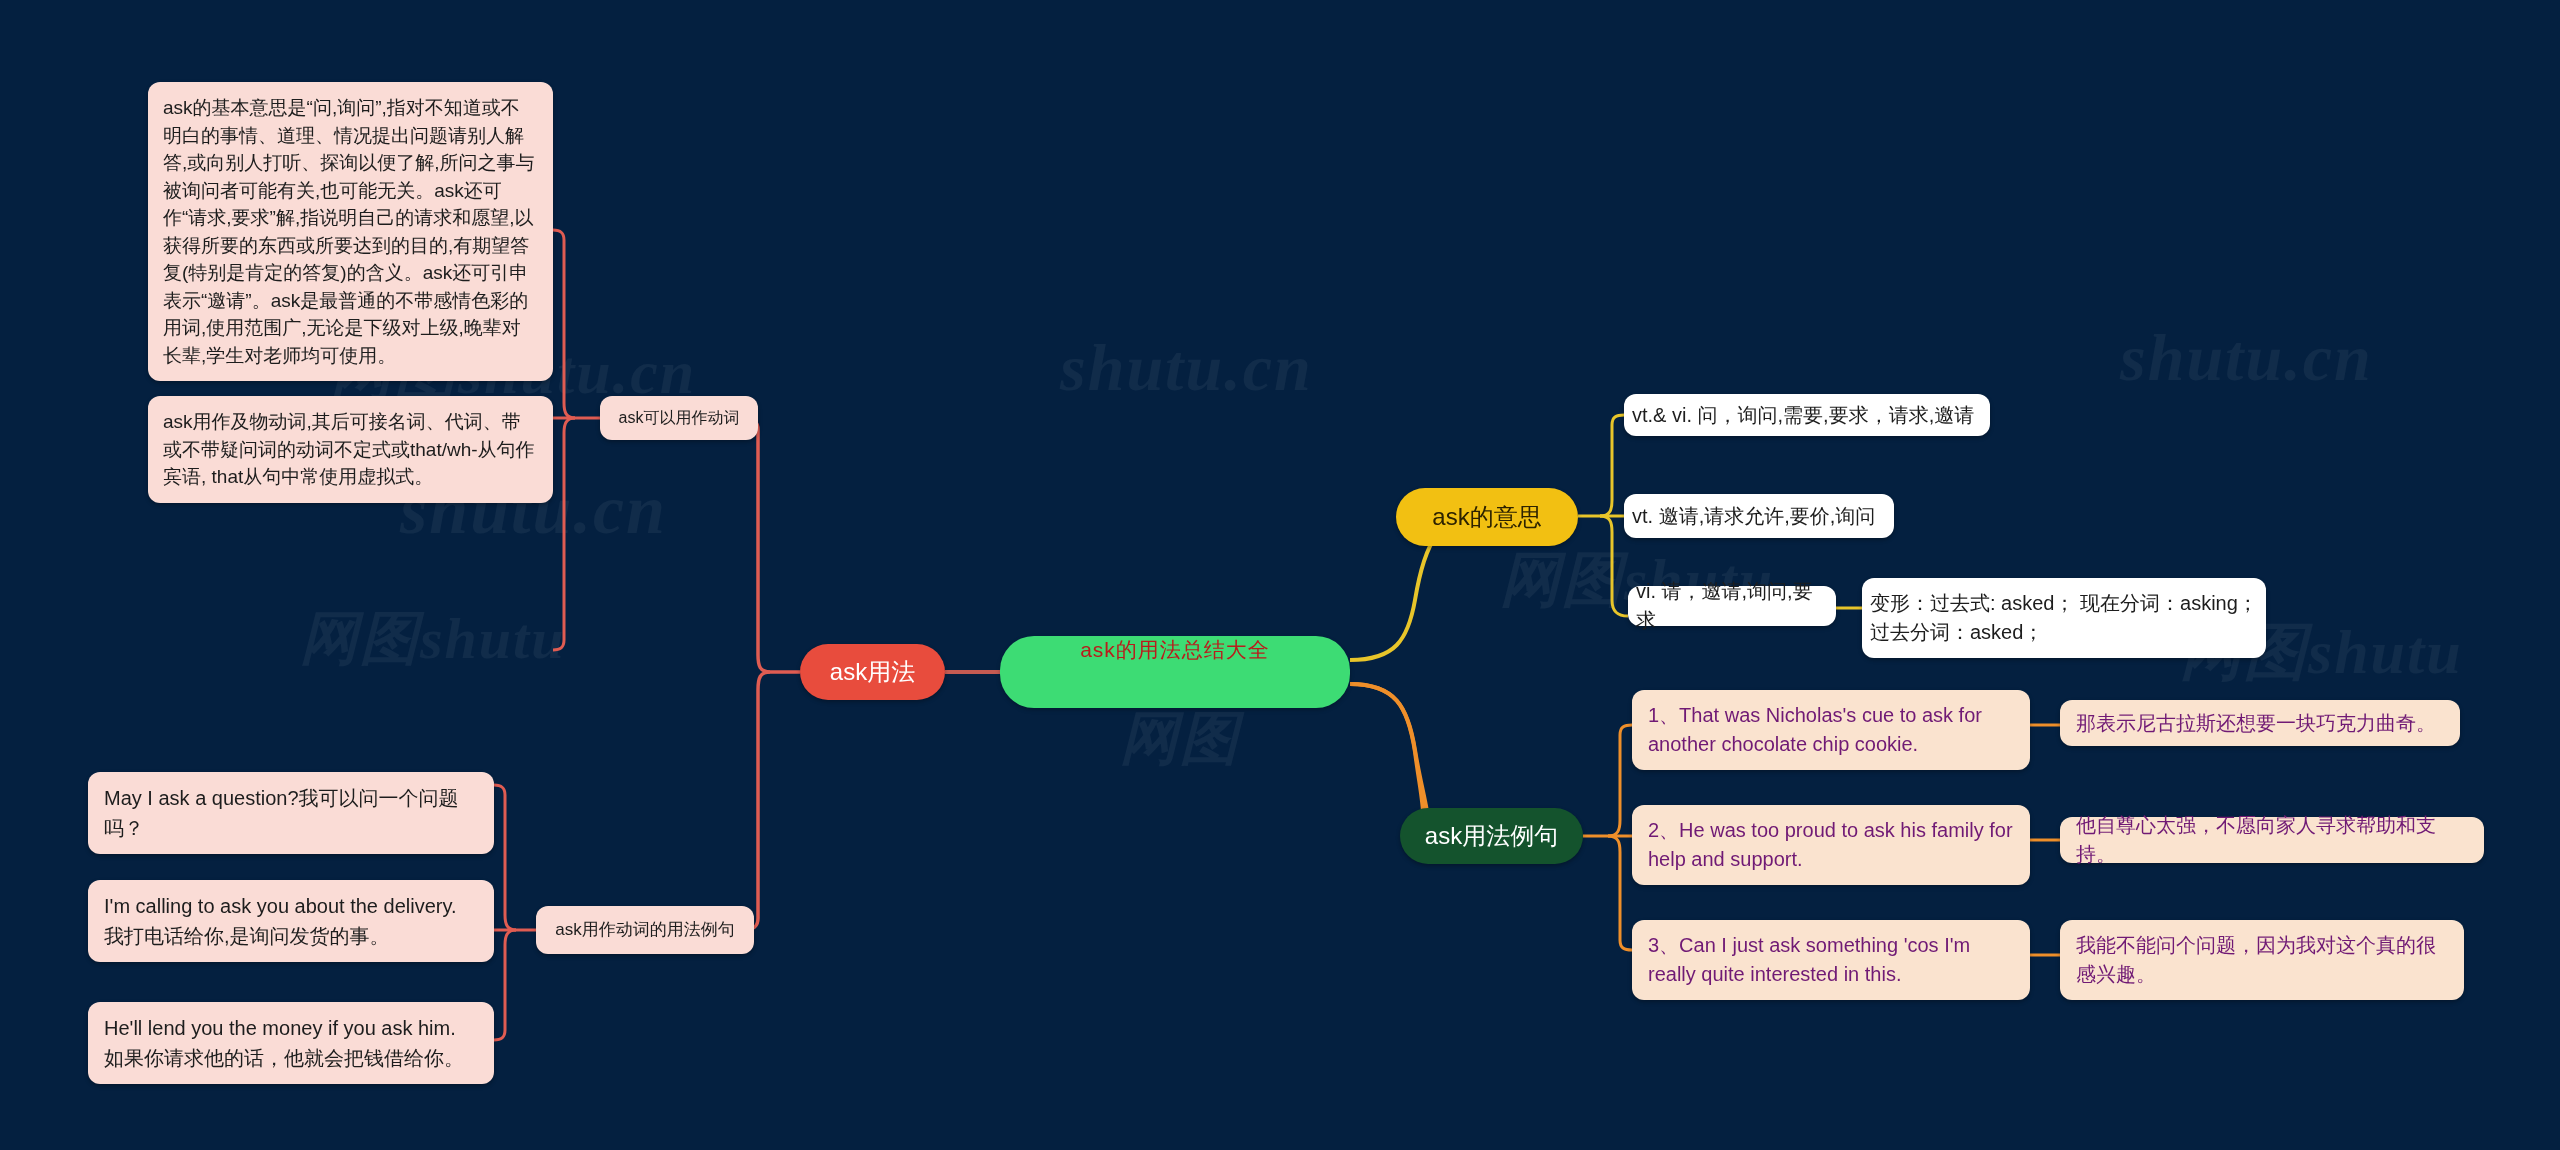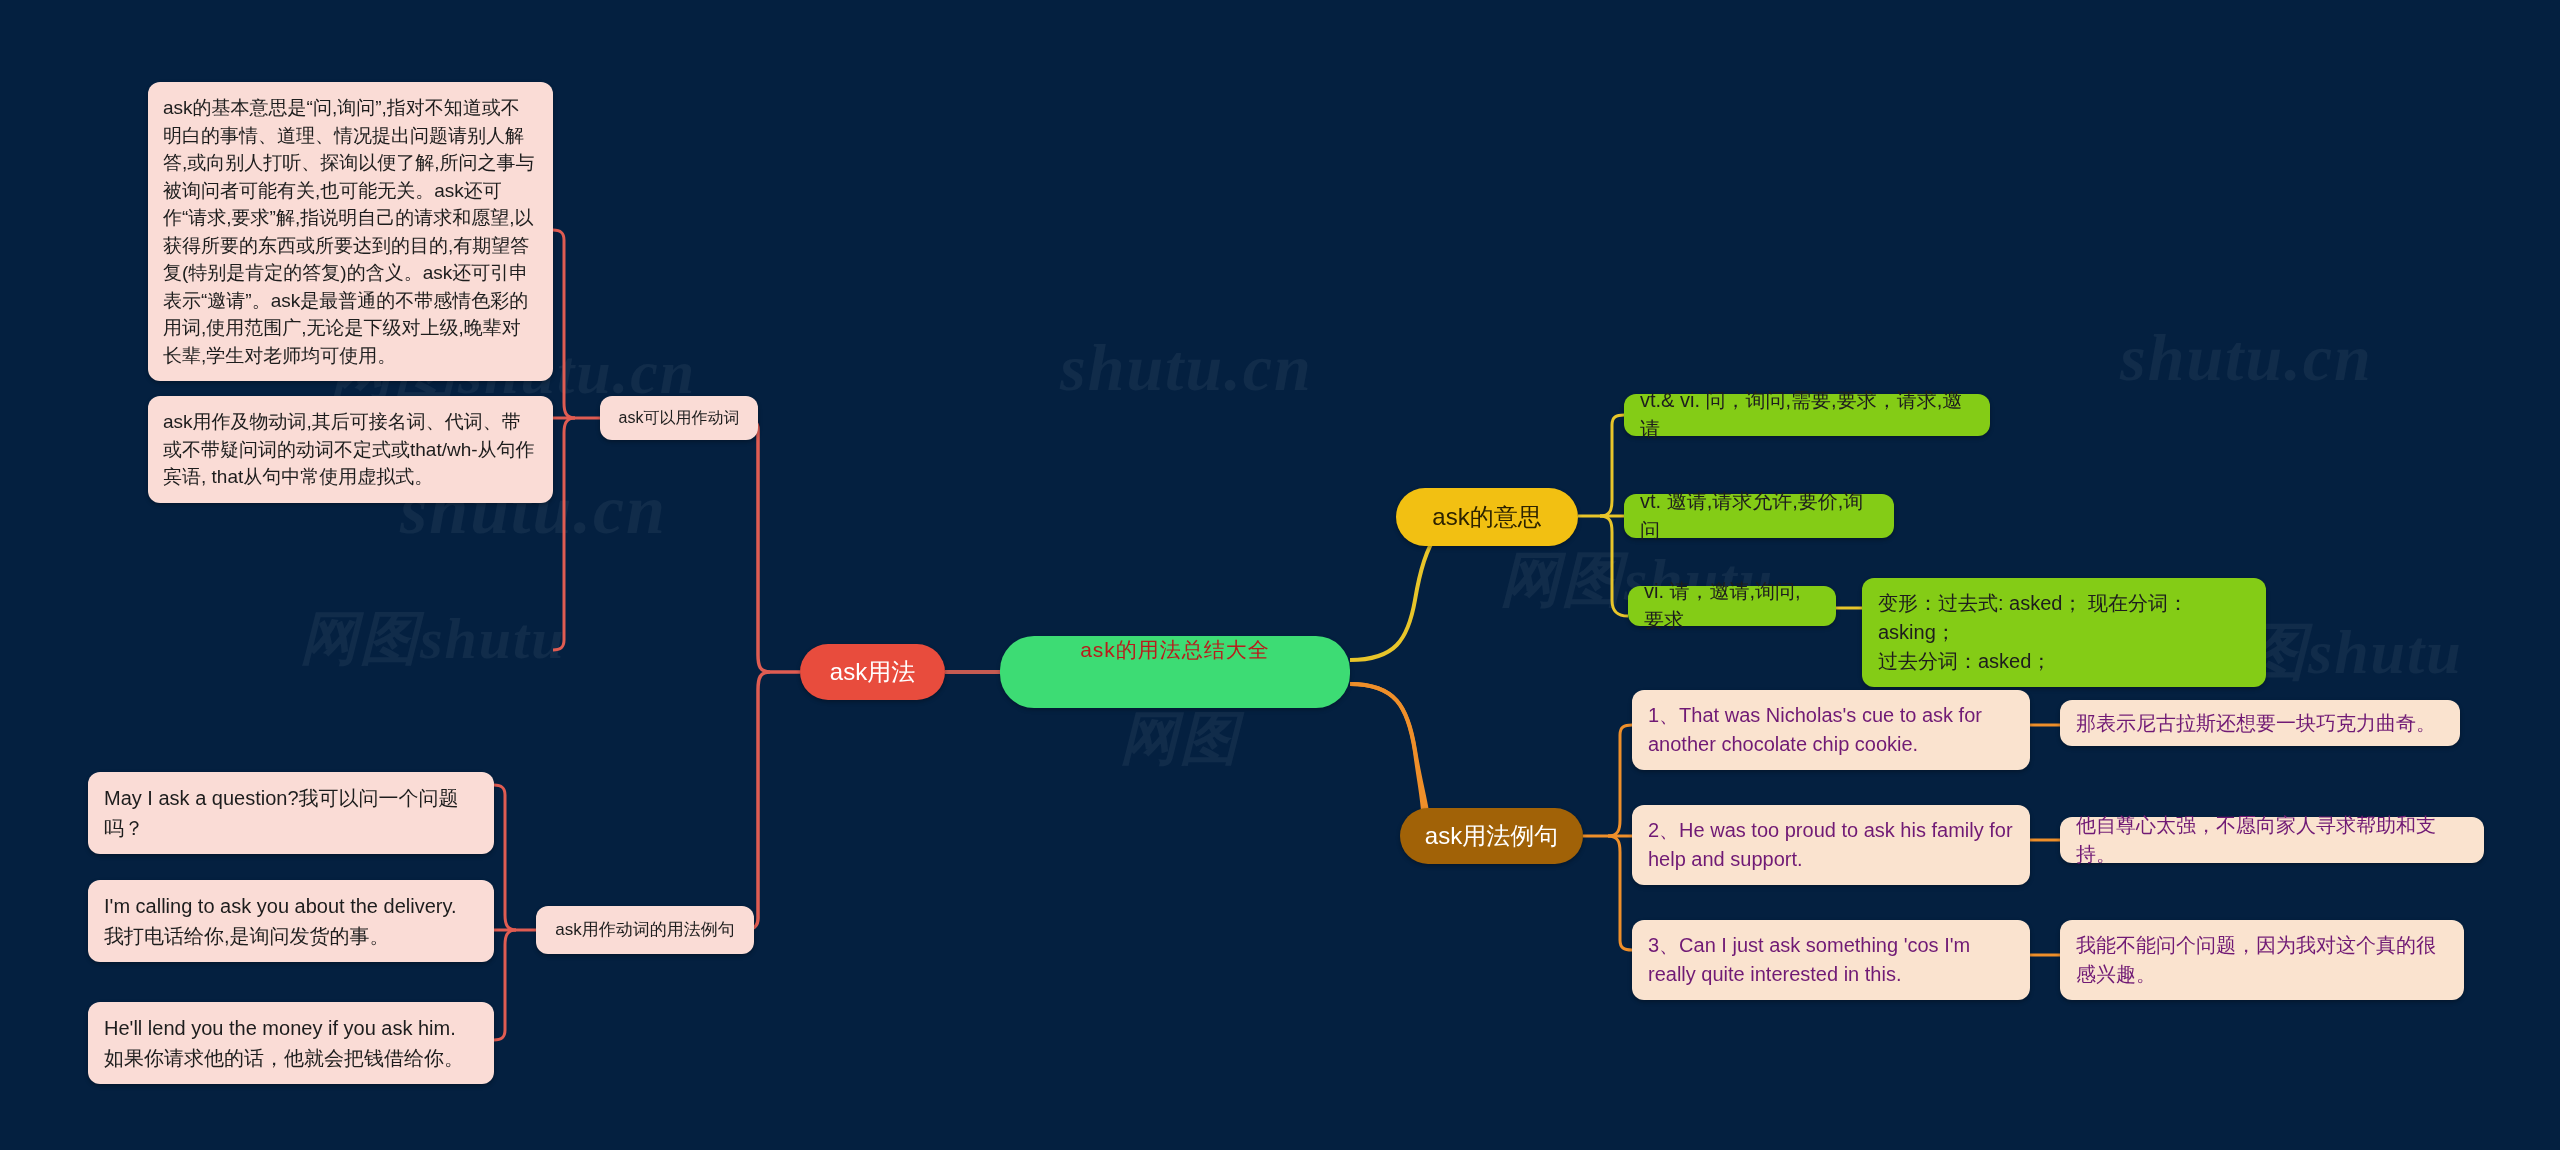--- a/index.html
+++ b/index.html
@@ -31,41 +31,41 @@
     box-shadow:0 2px 4px rgba(0,0,0,.25);
   }
 
   
   .pill{
     border-radius:30px;display:flex;align-items:center;justify-content:center;
     color:#ffffff;font-size:24px;box-shadow:0 2px 4px rgba(0,0,0,.3);
   }
   .pill.red{background:#e84c3d;}
   .pill.yellow{background:#f2c012;color:#2d2200;}
-  .pill.orange{background:#a16207;color:#fff;}
+  .pill.orange{background:#14532d;color:#fff;}
 
   
   .box-pink{
     background:#fadcd6;color:#1d1d1d;
     border-radius:12px;
     padding:12px 15px;
     font-size:19px;line-height:1.45;
     box-shadow:0 2px 4px rgba(0,0,0,.3);
   }
   .box-pink-sm{
     background:#fadcd6;color:#1d1d1d;
     border-radius:12px;padding:11px 16px;
     font-size:20px;line-height:1.5;
     box-shadow:0 2px 4px rgba(0,0,0,.3);
     display:flex;align-items:center;
   }
   
   .box-cream{
-    background:#84cc16;color:#1d1d1d;
-    border-radius:12px;padding:11px 16px;
+    background:#ffffff;color:#1d1d1d;
+    border-radius:12px;padding:11px 8px;
     font-size:20px;line-height:1.45;
     box-shadow:0 2px 4px rgba(0,0,0,.3);
     display:flex;align-items:center;
   }
   
   .box-peach{
     background:#fae3cf;color:#701a75;
     border-radius:12px;padding:11px 16px;
     font-size:20px;line-height:1.45;
     box-shadow:0 2px 4px rgba(0,0,0,.3);

